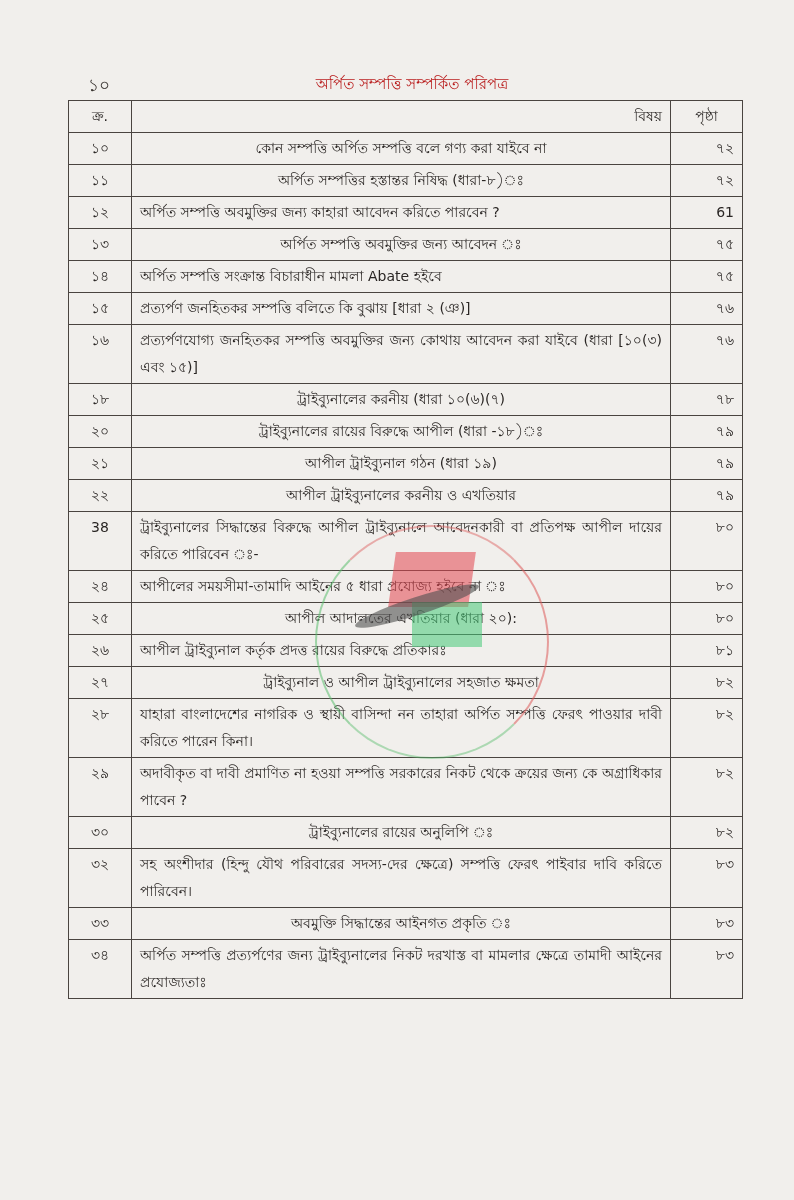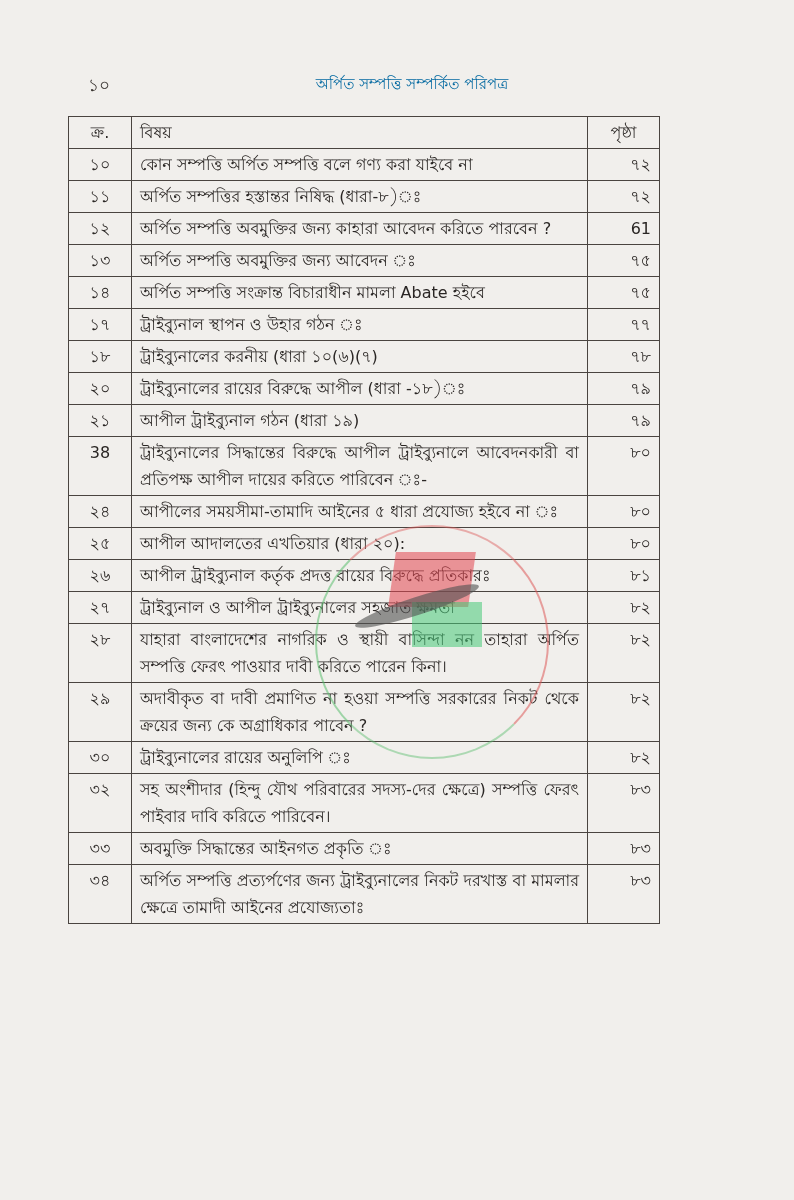--- a/index.html
+++ b/index.html
@@ -9,40 +9,40 @@
     position: relative; overflow: hidden;
     font-family: "DejaVu Sans", "Liberation Sans", sans-serif;
     color: #2a2624;
   }
   .page-number {
     position: absolute; left: 88px; top: 72px;
     font-size: 17px; color: #3a3532;
   }
   .running-head {
     position: absolute; left: 0; right: 0; top: 72px;
-    text-align: center; font-size: 15px; color: #0369a1;
+    text-align: center; font-size: 15px; color: #b91c1c;
     padding-left: 30px;
   }
   table.toc {
-    position: absolute; left: 68px; top: 116px;
-    width: 592px;
+    position: absolute; left: 68px; top: 100px;
+    width: 675px;
     border-collapse: collapse;
-    font-size: 16px;
+    font-size: 14px;
     line-height: 27px;
   }
   table.toc td, table.toc th {
     border: 1.5px solid #4a4440;
     padding: 2px 8px;
     vertical-align: top;
     font-weight: normal;
   }
   table.toc th { text-align: center; height: 26px; }
   .c-num { width: 46px; text-align: center; }
   .c-page { width: 55px; text-align: right; }
-  .c-topic { text-align: left; }
+  .c-topic { text-align: center; }
   .c-topic.justify { text-align: justify; text-align-last: left; }
   .watermark {
     position: absolute; left: 315px; top: 525px;
     width: 230px; height: 230px; border-radius: 50%;
     border-left: 2px solid rgba(90,190,110,0.55);
     border-bottom: 2px solid rgba(90,190,110,0.45);
     border-top: 2px solid rgba(220,90,90,0.45);
     border-right: 2px solid rgba(220,90,90,0.55);
     pointer-events: none;
   }
@@ -62,21 +62,21 @@
 </head>
 <body>
 
 <div class="page-number">১০</div>
 <div class="running-head">অর্পিত সম্পত্তি সম্পর্কিত পরিপত্র</div>
 
 <table class="toc">
   <thead>
     <tr>
       <th class="c-num">ক্র.</th>
-      <th class="c-topic" style="text-align:left">বিষয়</th>
+      <th class="c-topic" style="text-align:right">বিষয়</th>
       <th class="c-page">পৃষ্ঠা</th>
     </tr>
   </thead>
   <tbody id="toc-body">
       <tr>
         <td class="c-num">১০</td>
         <td class="c-topic">কোন সম্পত্তি অর্পিত সম্পত্তি বলে গণ্য করা যাইবে না</td>
         <td class="c-page">৭২</td>
       </tr>
       <tr>
@@ -93,37 +93,47 @@
         <td class="c-num">১৩</td>
         <td class="c-topic">অর্পিত সম্পত্তি অবমুক্তির জন্য আবেদন ঃ</td>
         <td class="c-page">৭৫</td>
       </tr>
       <tr>
         <td class="c-num">১৪</td>
         <td class="c-topic justify">অর্পিত সম্পত্তি সংক্রান্ত বিচারাধীন মামলা Abate হইবে</td>
         <td class="c-page">৭৫</td>
       </tr>
       <tr>
-        <td class="c-num">১৭</td>
-        <td class="c-topic">ট্রাইব্যুনাল স্থাপন ও উহার গঠন ঃ</td>
-        <td class="c-page">৭৭</td>
+        <td class="c-num">১৫</td>
+        <td class="c-topic justify">প্রত্যর্পণ জনহিতকর সম্পত্তি বলিতে কি বুঝায় [ধারা ২ (ঞ)]</td>
+        <td class="c-page">৭৬</td>
+      </tr>
+      <tr>
+        <td class="c-num">১৬</td>
+        <td class="c-topic justify">প্রত্যর্পণযোগ্য জনহিতকর সম্পত্তি অবমুক্তির জন্য কোথায় আবেদন করা যাইবে (ধারা [১০(৩) এবং ১৫)]</td>
+        <td class="c-page">৭৬</td>
       </tr>
       <tr>
         <td class="c-num">১৮</td>
         <td class="c-topic">ট্রাইব্যুনালের করনীয় (ধারা ১০(৬)(৭)</td>
         <td class="c-page">৭৮</td>
       </tr>
       <tr>
         <td class="c-num">২০</td>
         <td class="c-topic">ট্রাইব্যুনালের রায়ের বিরুদ্ধে আপীল (ধারা -১৮)ঃ</td>
         <td class="c-page">৭৯</td>
       </tr>
       <tr>
         <td class="c-num">২১</td>
         <td class="c-topic">আপীল ট্রাইব্যুনাল গঠন (ধারা ১৯)</td>
+        <td class="c-page">৭৯</td>
+      </tr>
+      <tr>
+        <td class="c-num">২২</td>
+        <td class="c-topic">আপীল ট্রাইব্যুনালের করনীয় ও এখতিয়ার</td>
         <td class="c-page">৭৯</td>
       </tr>
       <tr>
         <td class="c-num">38</td>
         <td class="c-topic justify">ট্রাইব্যুনালের সিদ্ধান্তের বিরুদ্ধে আপীল ট্রাইব্যুনালে আবেদনকারী বা প্রতিপক্ষ আপীল দায়ের করিতে পারিবেন ঃ-</td>
         <td class="c-page">৮০</td>
       </tr>
       <tr>
         <td class="c-num">২৪</td>
         <td class="c-topic justify">আপীলের সময়সীমা-তামাদি আইনের ৫ ধারা প্রযোজ্য হইবে না ঃ</td>

